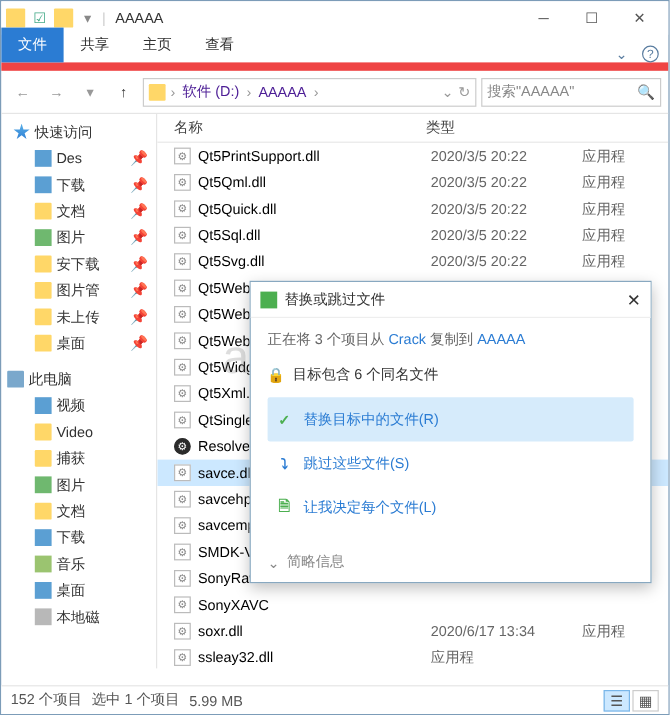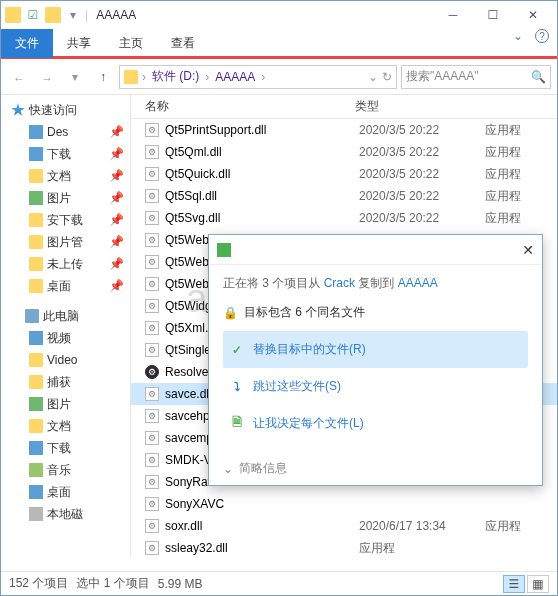--- a/index.html
+++ b/index.html
@@ -4,36 +4,36 @@
 <style>
 *{box-sizing:border-box;margin:0;padding:0;font-family:"Microsoft YaHei","Segoe UI",sans-serif;font-size:12px}
 body{background:#fff;width:558px;height:596px;overflow:hidden;position:relative;border:1px solid #7c9cb8}
 .titlebar{height:28px;display:flex;align-items:center;padding:0 4px;background:#fff}
 .titlebar .qat{display:flex;align-items:center;gap:4px}
 .titlebar .qat span{width:16px;height:16px;display:inline-flex;align-items:center;justify-content:center}
 .titlebar .sep{color:#ccc;margin:0 4px}
 .titlebar .title{margin-left:4px;color:#333}
 .titlebar .controls{margin-left:auto;display:flex}
 .titlebar .controls div{width:40px;height:28px;display:flex;align-items:center;justify-content:center;color:#555}
-.ribbon{height:30px;display:flex;align-items:flex-start;border-bottom:3px solid #ef4444}
+.ribbon{height:30px;display:flex;align-items:flex-end;border-bottom:7px solid #ef4444}
 .ribbon .tab{padding:6px 14px;color:#333;display:flex;align-items:center}
 .ribbon .tab.file{background:#2b7cd3;color:#fff}
 .ribbon .help{margin-left:auto;display:flex;align-items:center;gap:12px;padding-right:8px;color:#5a7da0}
 .toolbar{height:36px;display:flex;align-items:center;border-bottom:1px solid #e5e5e5;padding:0 6px;gap:4px}
 .toolbar .navbtn{width:24px;height:24px;display:flex;align-items:center;justify-content:center;color:#999}
 .toolbar .navbtn.enabled{color:#333}
 .toolbar .addr{flex:1;display:flex;align-items:center;border:1px solid #ccc;height:24px;padding:0 4px;gap:4px}
 .toolbar .crumb{color:#4c1d95;padding:2px 2px}
 .toolbar .chev{color:#999}
 .toolbar .search{width:150px;border:1px solid #ccc;height:24px;padding:0 4px;color:#888;display:flex;align-items:center}
 .main{display:flex;height:462px}
 .sidebar{width:130px;border-right:1px solid #e5e5e5;overflow:hidden;padding-top:4px}
 .sidebar .item{display:flex;align-items:center;height:22px;padding-left:10px;gap:4px;color:#333;white-space:nowrap}
 .sidebar .item.sub{padding-left:28px}
-.sidebar .item.sub2{padding-left:24px}
+.sidebar .item.sub2{padding-left:5px}
 .ficon{width:14px;height:14px;display:inline-block}
 .ficon.star{background:linear-gradient(#5bb0e8,#2b7cd3);clip-path:polygon(50% 0,61% 35%,98% 35%,68% 57%,79% 91%,50% 70%,21% 91%,32% 57%,2% 35%,39% 35%)}
 .ficon.folder{background:#ffd768;border-radius:1px}
 .ficon.pc{background:#7aa8cc;border-radius:1px}
 .ficon.blue{background:#5b9fd3}
 .ficon.green{background:#6fb86f}
 .ficon.music{background:#9bc470}
 .ficon.disk{background:#b8b8b8}
 .content{flex:1;overflow:hidden;position:relative}
 .headers{display:flex;height:24px;border-bottom:1px solid #e8e8e8;align-items:center;color:#444}
@@ -342,20 +342,21 @@
         </div>
       </div>
   </div>
 </div>
 
 <div class="watermark">anxz.com</div>
 
 <div class="dialog">
   <div class="dhead">
     <span class="dicon"></span>
+    <span class="dtitle">替换或跳过文件</span>
     <span class="dx">✕</span>
   </div>
   <div class="dbody">
     <div class="status">
       <span>正在将 3 个项目从 </span><span class="lk">Crack</span><span> 复制到 </span><span class="lk">AAAAA</span>
     </div>
     <div class="msg">
       <span style="color:#999">🔒</span>
       <span>目标包含 6 个同名文件</span>
     </div>

